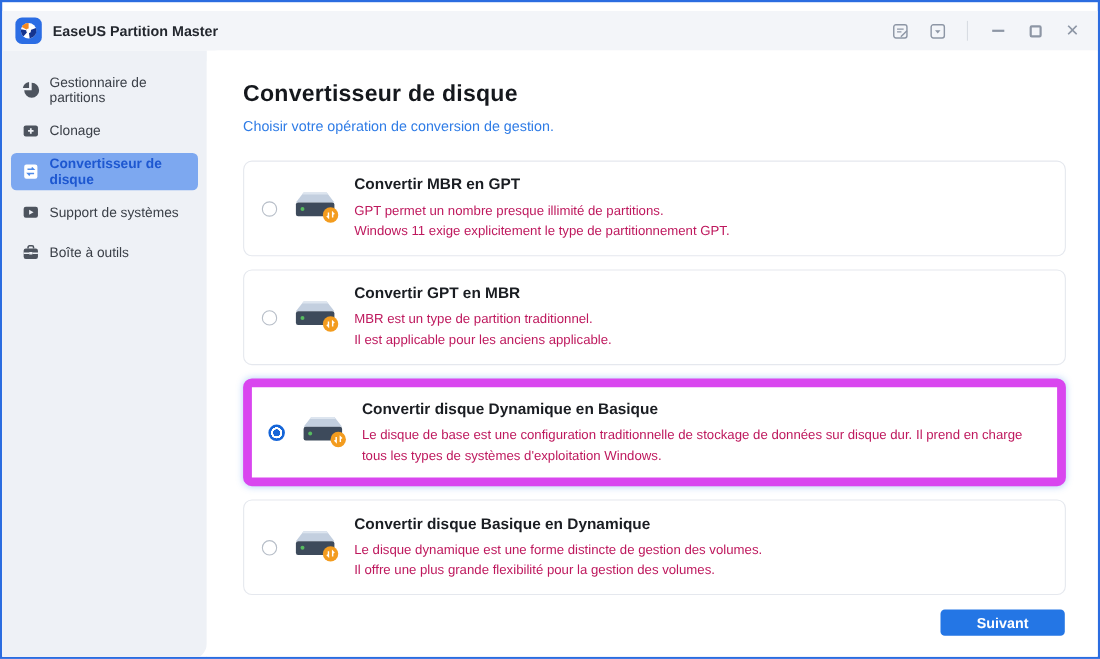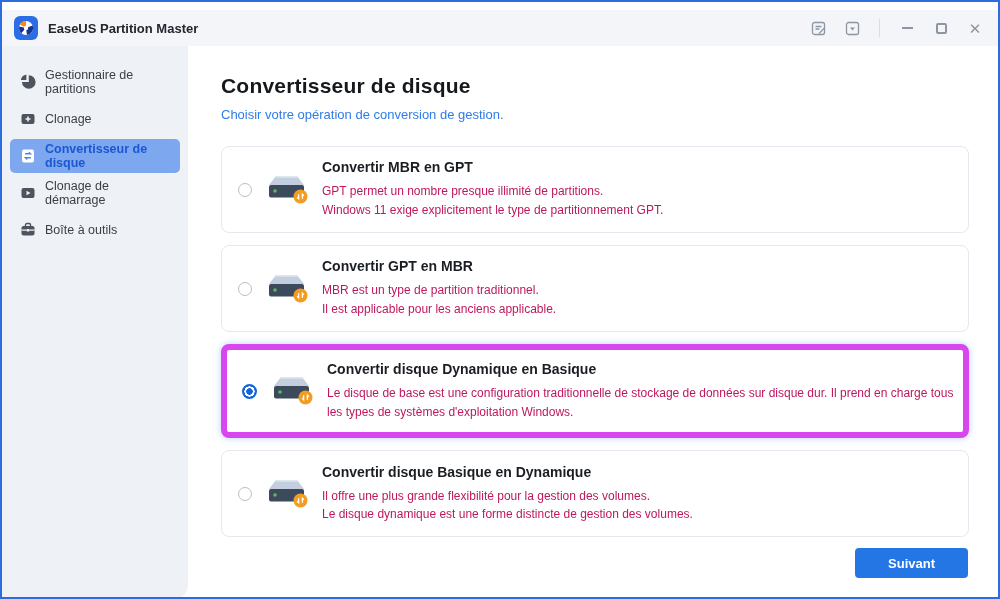--- a/index.html
+++ b/index.html
@@ -58,38 +58,38 @@
   .page-title { font-size:21px; font-weight:bold; color:#15181d; letter-spacing:.2px; }
   .page-subtitle { font-size:13px; color:#2f7ce6; margin-top:9px; }
   .cards { margin-top:24px; width:748px; }
   .card {
     border:1px solid #e5e8ee; border-radius:8px;
     min-height:87px; margin-bottom:12px;
     display:flex; align-items:center;
     padding:12px 18px 12px 16px; background:#fff; cursor:default;
   }
   .card.selected {
-    border:6px solid #d946ef; padding:11px 6px 11px 15px;
+    border:8px solid #d946ef; padding:11px 6px 11px 15px;
     box-shadow:0 0 7px rgba(47,124,230,.35);
   }
   .radio {
     width:14px; height:14px; border-radius:50%;
     border:1px solid #b7bec8; background:#fff; flex:0 0 auto;
   }
   .radio.checked {
     border:none; width:15px; height:15px;
     background:radial-gradient(circle at center, #1565d8 0 3.1px, #ffffff 3.3px 5px, #1565d8 5.2px 7.6px);
   }
   .disk { margin:0 12px 0 12px; flex:0 0 auto; }
   .card-text { flex:1 1 auto; }
   .card-title { font-size:14px; font-weight:bold; color:#1a1d22; margin-bottom:7px; }
   .card-desc { font-size:12px; color:#be185d; line-height:1.55; }
   .next-btn {
     position:absolute; right:30px; bottom:27px;
-    width:113px; height:30px; border:none; border-radius:4px;
+    width:113px; height:24px; border:none; border-radius:4px;
     background:#2476e5; color:#ffffff; font-size:13px; font-weight:bold;
     font-family:"Liberation Sans", sans-serif; cursor:pointer;
   }
 </style>
 </head>
 <body>
 
 <div class="titlebar">
   <div class="logo">
     <svg width="18" height="18" viewBox="0 0 18 18">
@@ -158,21 +158,21 @@
         </span>
         <span>Convertisseur de disque</span>
       </div>
       <div class="side-item">
         <span class="ic">
           <svg width="16" height="16" viewBox="0 0 16 16">
             <rect x="1.5" y="3" width="13" height="10" rx="2" fill="currentColor"></rect>
             <path d="M6.5 5.7v4.6L10.5 8Z" fill="#eef1f6"></path>
           </svg>
         </span>
-        <span>Clonage de démarrage</span>
+        <span>Support de systèmes</span>
       </div>
       <div class="side-item">
         <span class="ic">
           <svg width="16" height="16" viewBox="0 0 16 16">
             <path d="M5.5 4V2.8A1.3 1.3 0 0 1 6.8 1.5h2.4A1.3 1.3 0 0 1 10.5 2.8V4" fill="none" stroke="currentColor" stroke-width="1.4"></path>
             <rect x="1.5" y="4" width="13" height="9.5" rx="2" fill="currentColor"></rect>
             <path d="M1.5 8.2h5 M9.5 8.2h5" stroke="#eef1f6" stroke-width="1.2"></path>
             <rect x="6.5" y="7" width="3" height="2.4" rx=".6" fill="#eef1f6"></rect>
           </svg>
         </span>
@@ -257,22 +257,22 @@
             <path d="M12 7 L33 7 L34.4 8.8 L10.6 8.8 Z" fill="#dde5ef"></path>
             <rect x="5" y="16" width="35" height="12.5" rx="2" fill="#3d4a5b"></rect>
             <circle cx="11" cy="22" r="1.8" fill="#57bb60"></circle>
             <circle cx="36.5" cy="27.5" r="7" fill="#f39c1f"></circle>
             <path d="M34.6 25.2v4.6l-1.5-1.5 M38.4 29.8v-4.6l1.5 1.5" stroke="#ffffff" stroke-width="1.3" fill="none"></path>
           </svg>
         </span>
         <div class="card-text">
           <div class="card-title">Convertir disque Basique en Dynamique</div>
           <div class="card-desc">
+            <div>Le disque dynamique est une forme distincte de gestion des volumes.</div>
             <div>Il offre une plus grande flexibilité pour la gestion des volumes.</div>
-            <div>Le disque dynamique est une forme distincte de gestion des volumes.</div>
           </div>
         </div>
       </div>
 
     </div>
 
     <button class="next-btn">Suivant</button>
   </div>
 </div>
 

